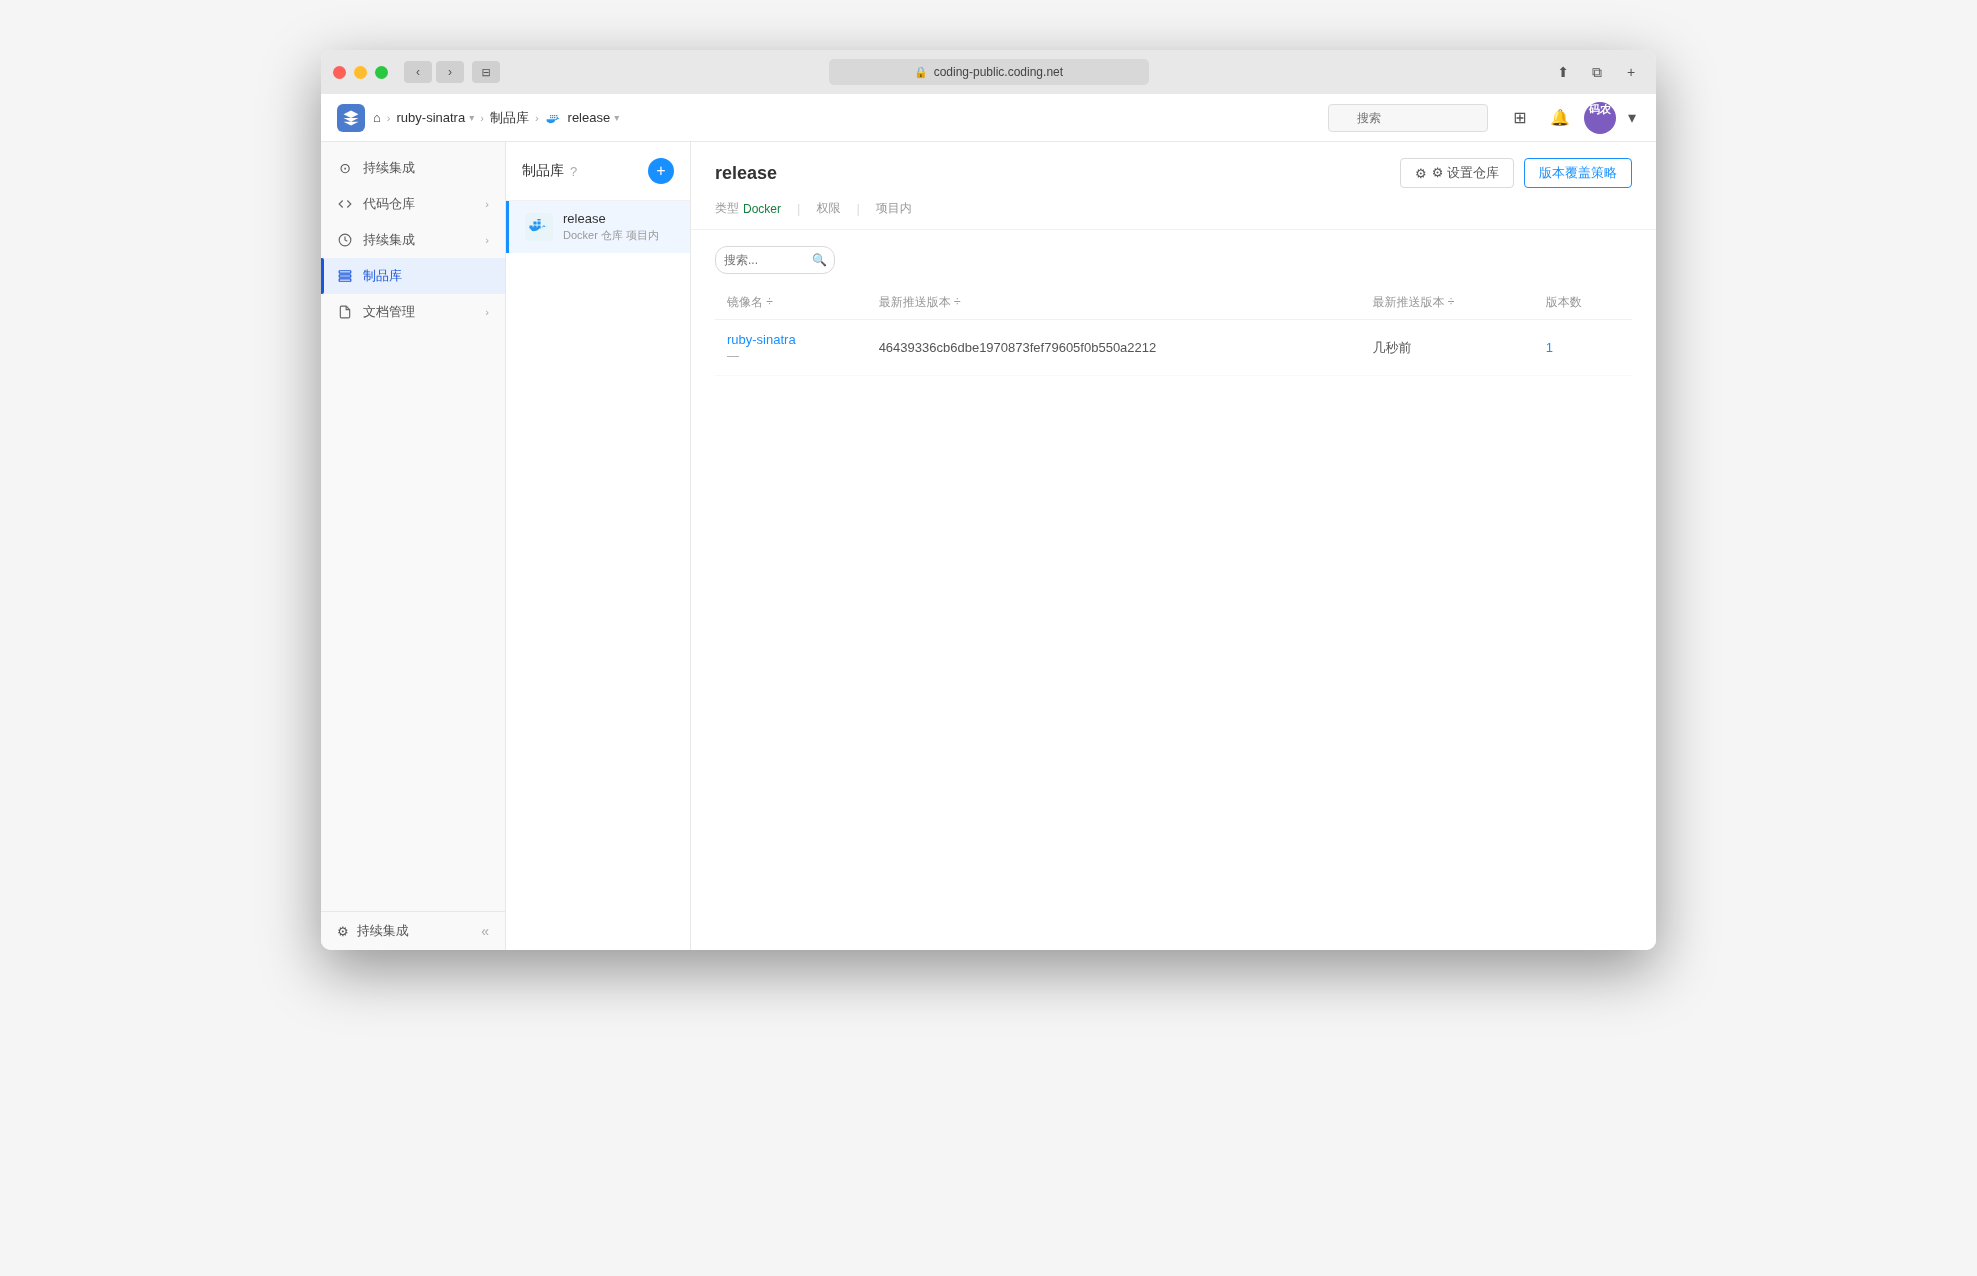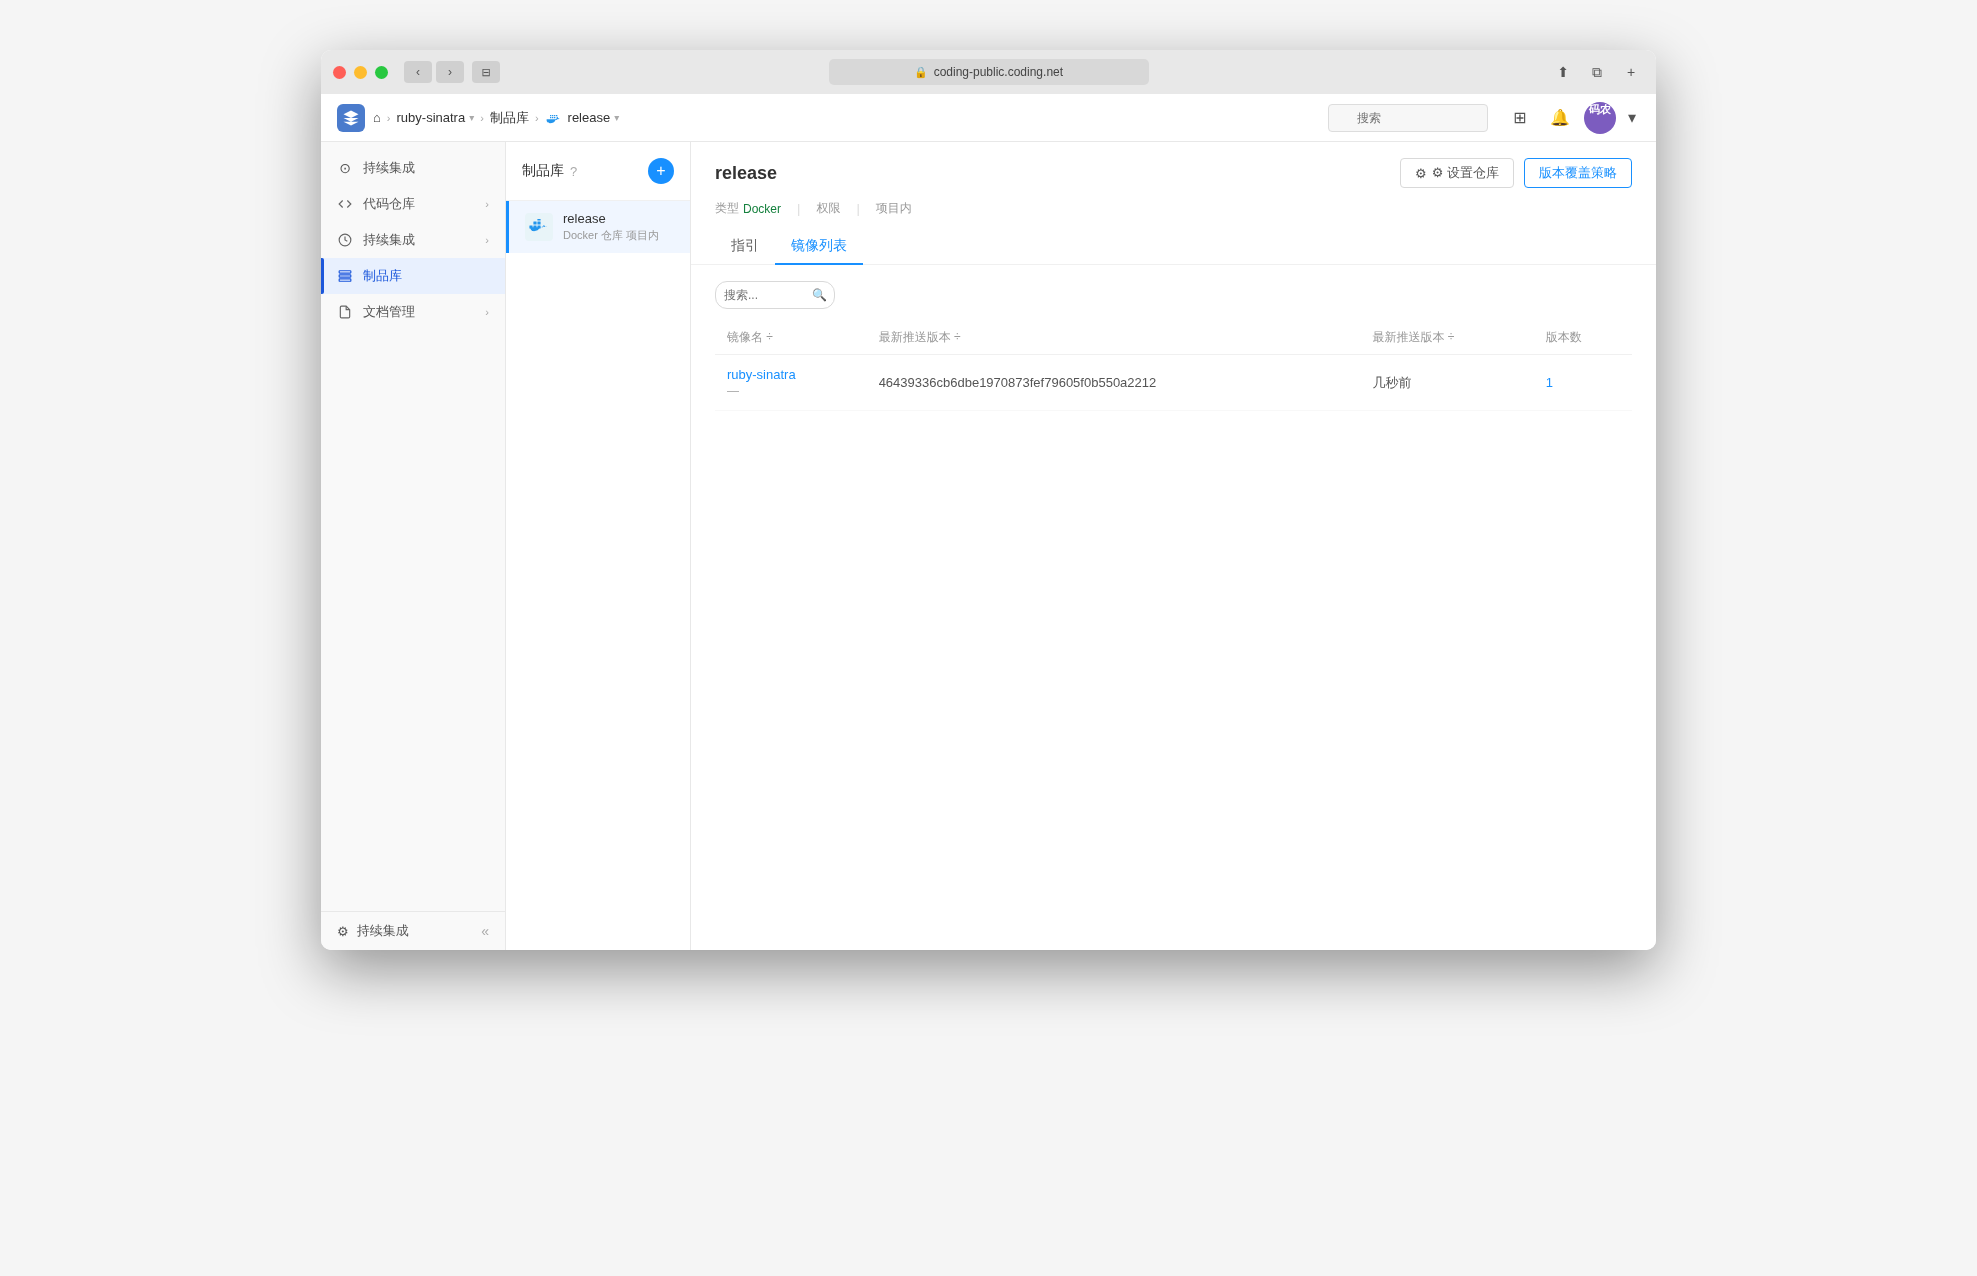--- a/index.html
+++ b/index.html
@@ -724,28 +724,20 @@
             <span class="meta-label">类型</span>
             <span class="meta-value">Docker</span>
           </div>
           <span style="color:#ddd">|</span>
           <div class="meta-item">
             <span class="meta-label">权限</span>
           </div>
           <span style="color:#ddd">|</span>
           <div class="meta-item">
             <span class="meta-label">项目内</span>
-          </div>
-        </div>
-        <div class="tabs">
-          <div class="tab">
-            <span>指引</span>
-          </div>
-          <div class="tab active">
-            <span>镜像列表</span>
           </div>
         </div>
       </div>
 
       <div class="table-area">
         <div class="table-toolbar">
           <div class="search-input-wrap">
             <input type="text" class="table-search" placeholder="搜索..." style="">
             <span class="table-search-icon">🔍</span>
           </div>

